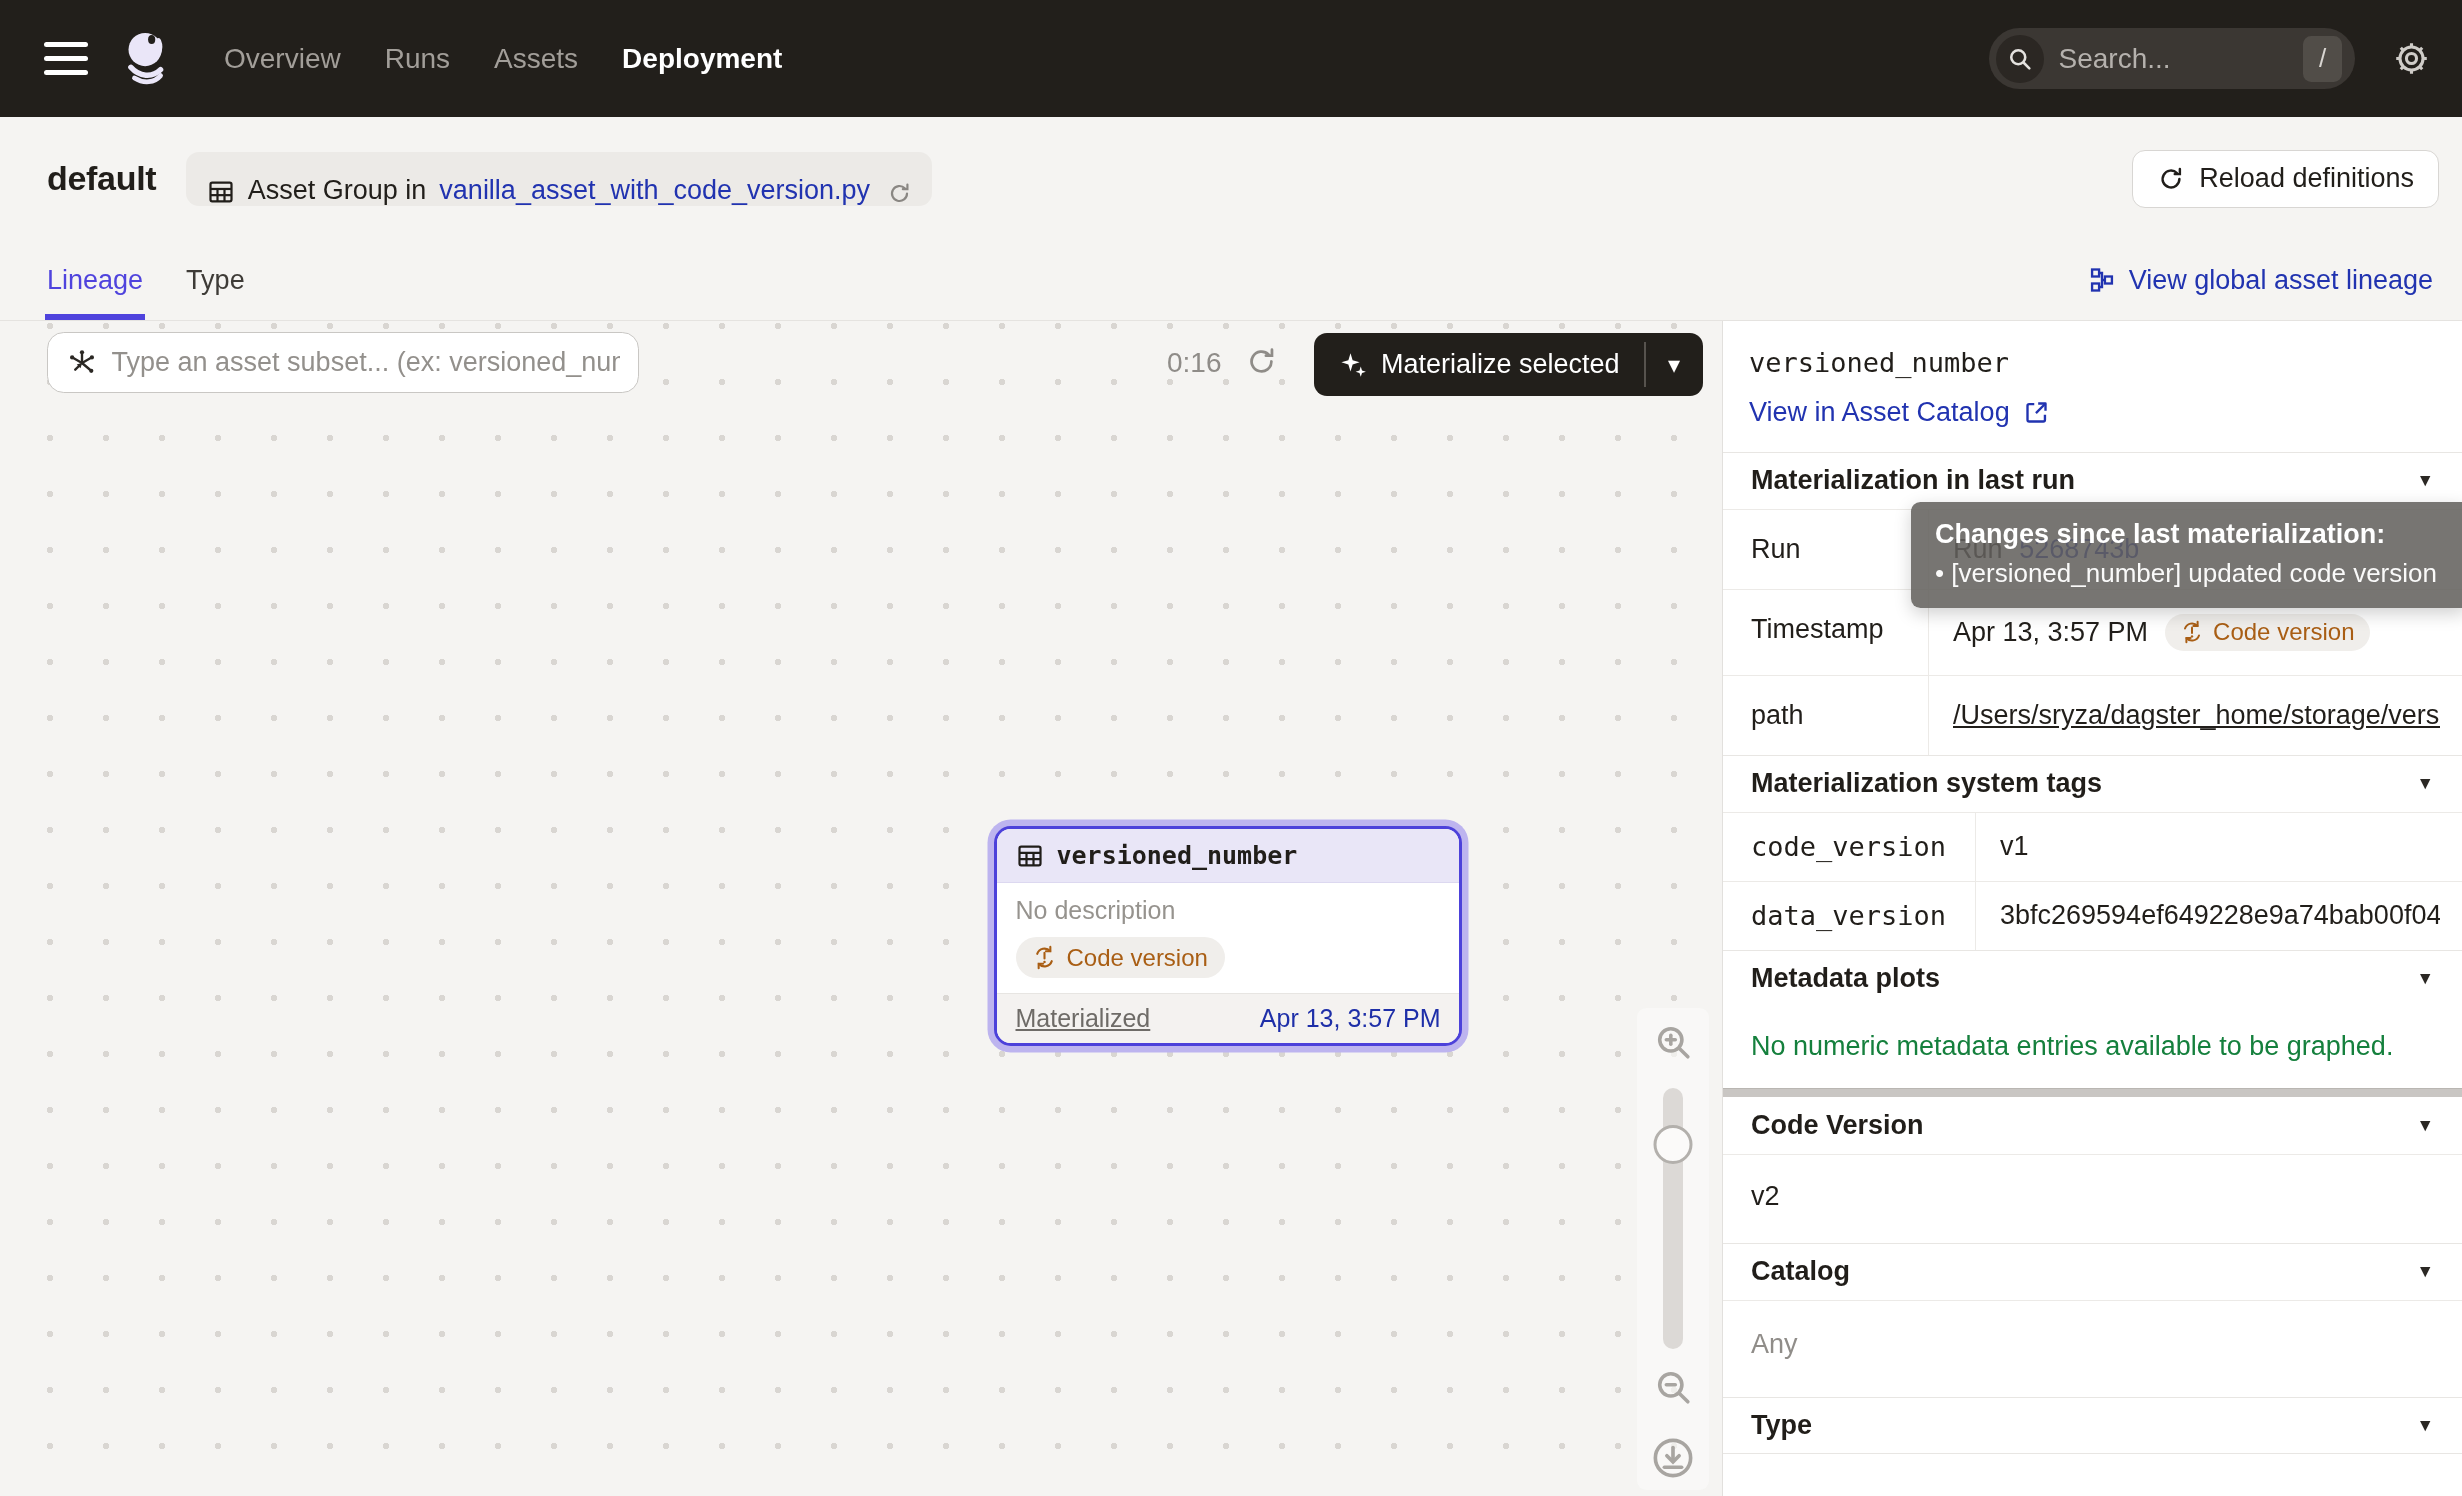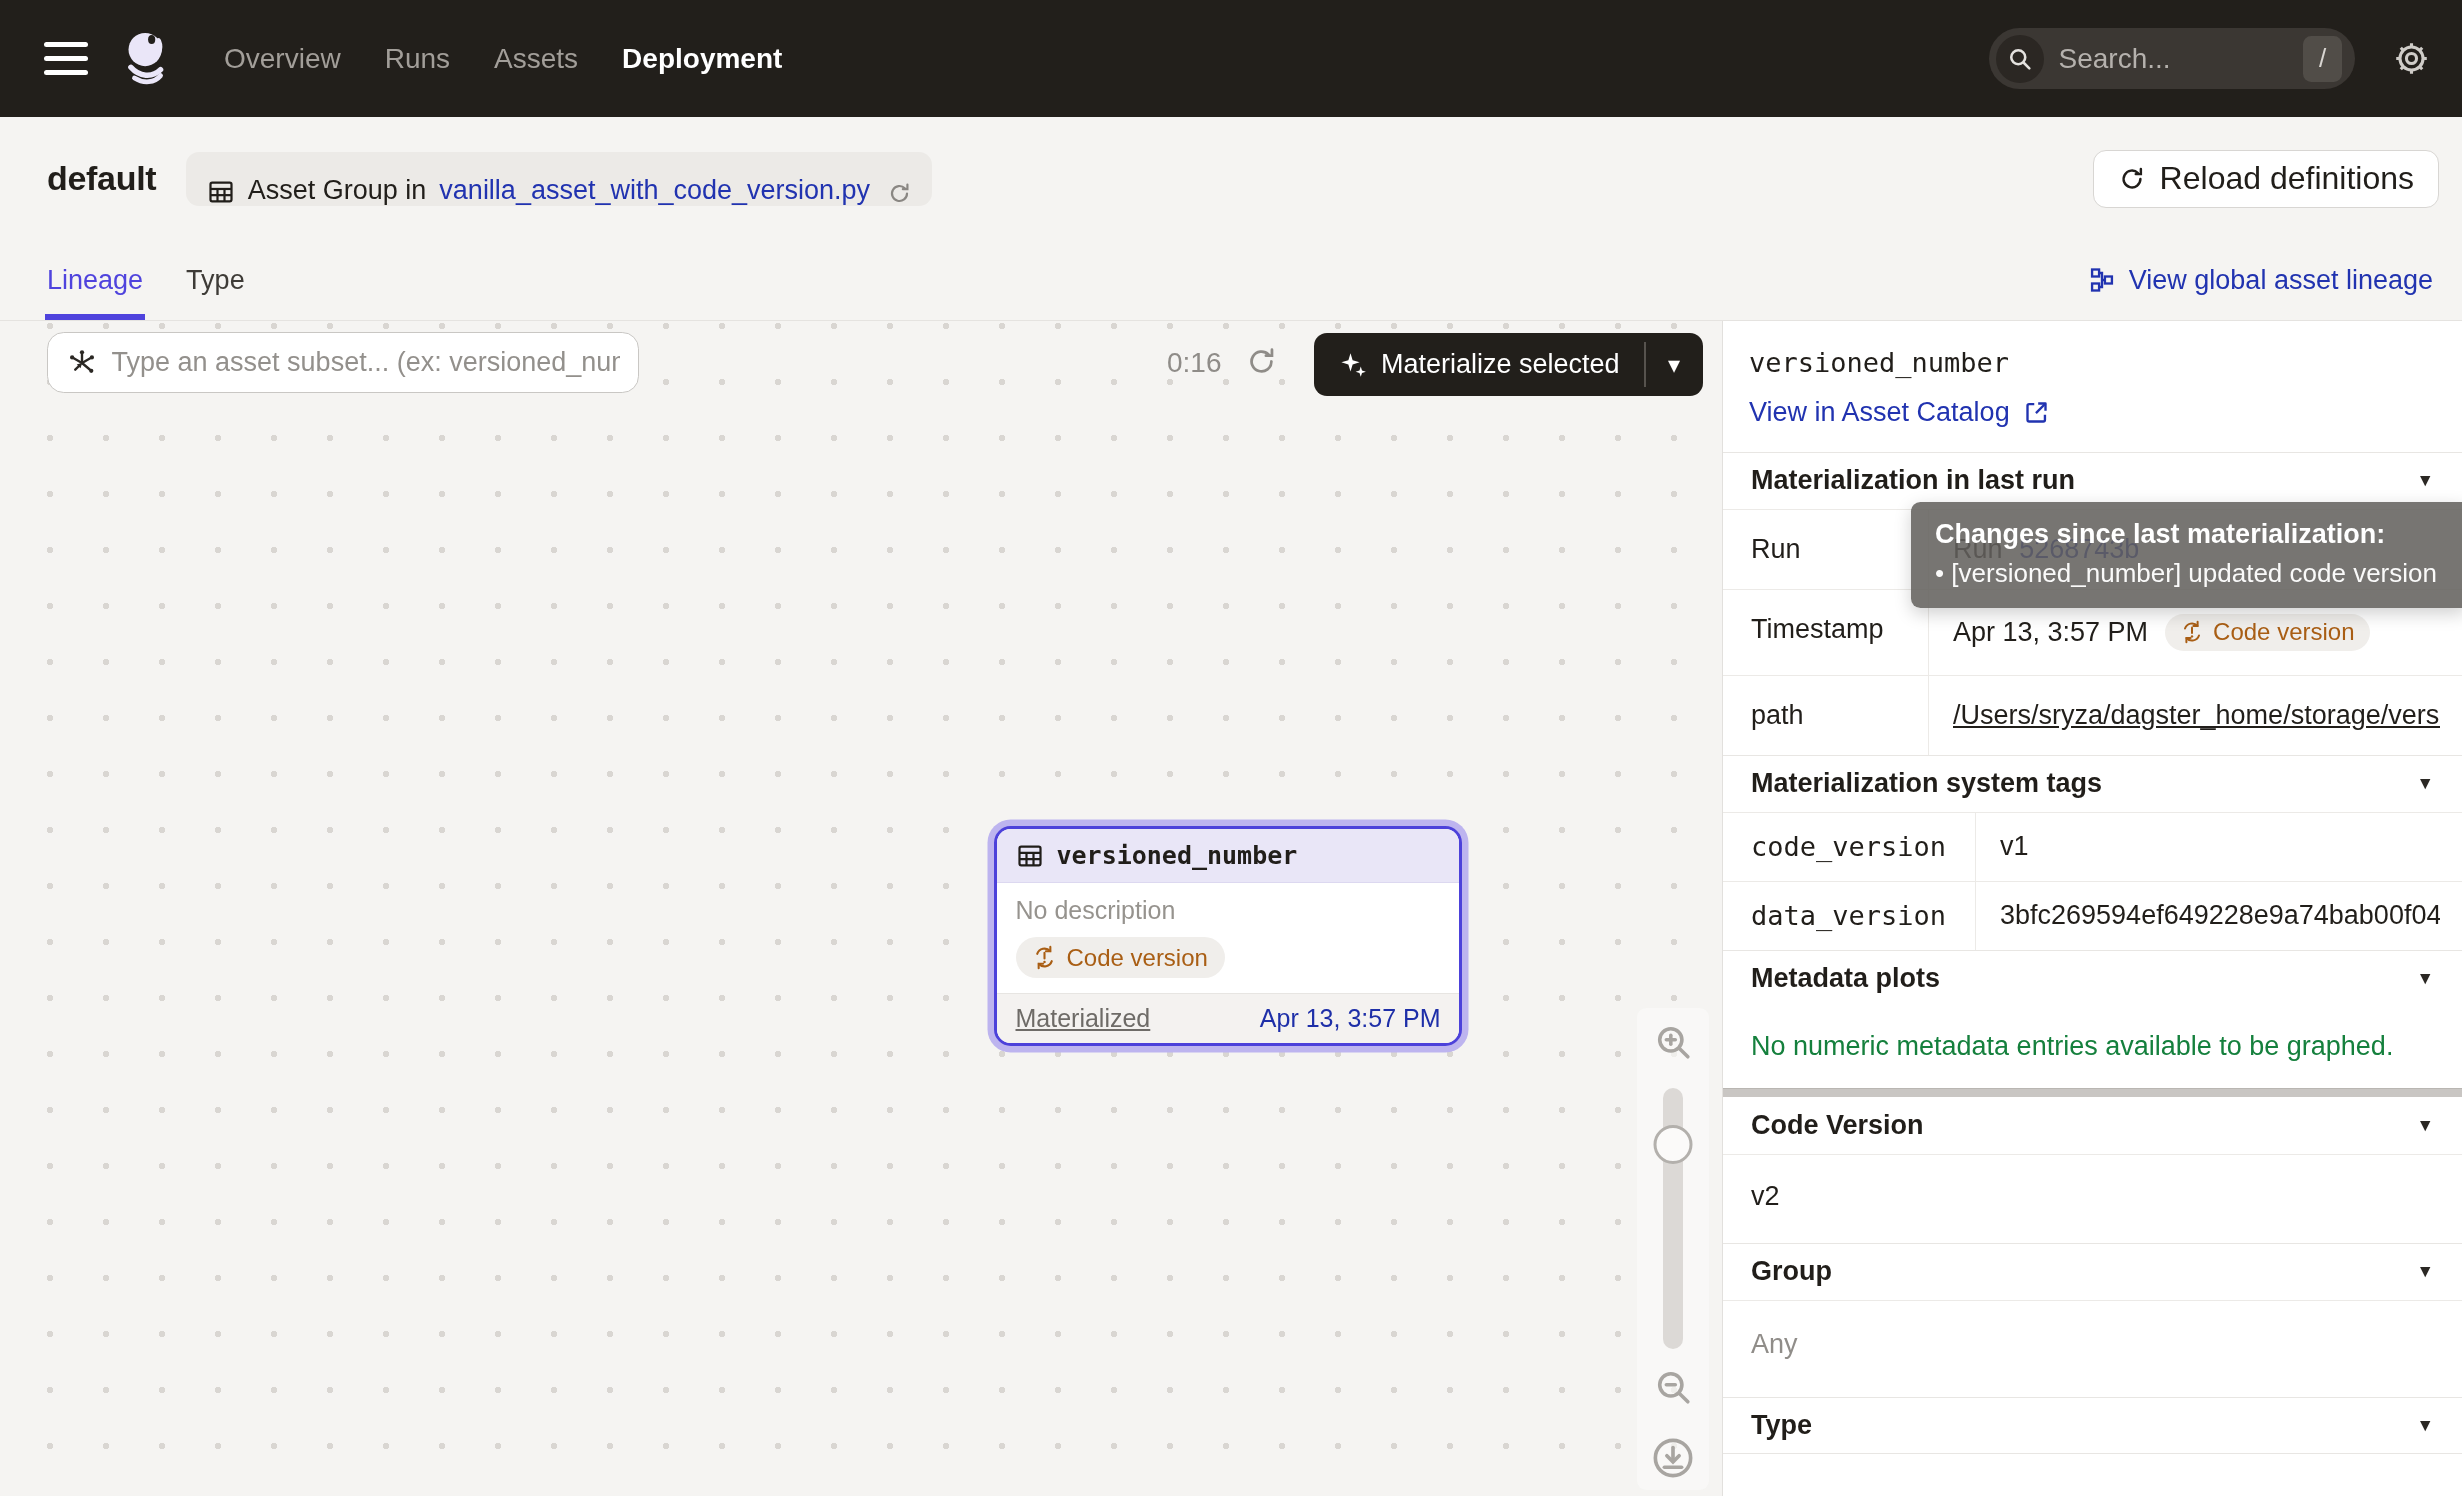--- a/index.html
+++ b/index.html
@@ -24,21 +24,21 @@
   .kbd { width:39px; height:46px; background:#514D48; border-radius:8.3px; color:#D9D6D2; font-size:26px; display:flex; align-items:center; justify-content:center; flex:none; }
   .gear { color:#CFCCC8; cursor:pointer; }
 
   
   .page-header { height:123px; display:flex; align-items:center; padding:0 23px 0 47px; background:#F5F4F2; }
   .page-title { font-size:34px; font-weight:700; letter-spacing:-0.3px; }
   .group-pill { margin-left:30px; height:54px; background:#ECEAE7; border-radius:13px; display:flex; align-items:flex-end; gap:13px; padding:0 20.4px; font-size:27px; white-space:nowrap; }
   .group-pill .gicon { color:#211E1A; }
   .link-blue { color:#2133B0; text-decoration:none; cursor:pointer; }
   .pill-reload { color:#8A8783; margin-left:3.7px; cursor:pointer; }
-  .reload-btn { margin-left:auto; height:58px; background:#FFFFFF; border:1.9px solid #D8D6D3; border-radius:13px; display:flex; align-items:center; gap:14px; padding:0 24px; font-size:32px; color:#211E1A; cursor:pointer; font-family:inherit; }
+  .reload-btn { margin-left:auto; height:58px; background:#FFFFFF; border:1.9px solid #D8D6D3; border-radius:13px; display:flex; align-items:center; gap:14px; padding:0 24px; font-size:27px; color:#211E1A; cursor:pointer; font-family:inherit; }
 
   
   .tabs-row { height:81px; border-bottom:1.9px solid #E5E3E0; display:flex; align-items:stretch; padding:0 29px 0 47px; background:#F5F4F2; }
   .tab { display:flex; align-items:center; font-size:27px; font-weight:500; position:relative; cursor:pointer; margin-right:43px; }
   .tab.active { color:#4F43DD; }
   .tab.active::after { content:""; position:absolute; left:-1.9px; right:-1.9px; bottom:0; height:6.5px; background:#4F43DD; }
   .tab.inactive { color:#3E3B37; }
   .global-link { margin-left:auto; display:flex; align-items:center; gap:13px; font-size:27px; color:#2133B0; cursor:pointer; }
 
   
@@ -387,21 +387,21 @@
 
     <div class="splitter"></div>
 
     <div class="p-sec" style="border-top:none;">
       <span>Code Version</span>
       <span class="caret">▼</span>
     </div>
     <div class="p-val" style="border-top:1.9px solid #ECEAE7;">v2</div>
 
     <div class="p-sec">
-      <span>Group</span>
+      <span>Catalog</span>
       <span class="caret">▼</span>
     </div>
     <div class="p-val dim" style="border-top:1.9px solid #ECEAE7;">Any</div>
 
     <div class="p-sec last">
       <span>Type</span>
       <span class="caret">▼</span>
     </div>
 
     <div class="tooltip">

